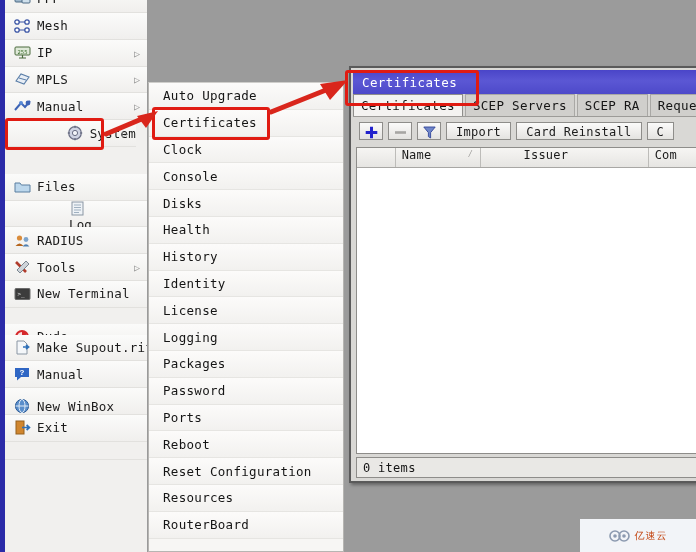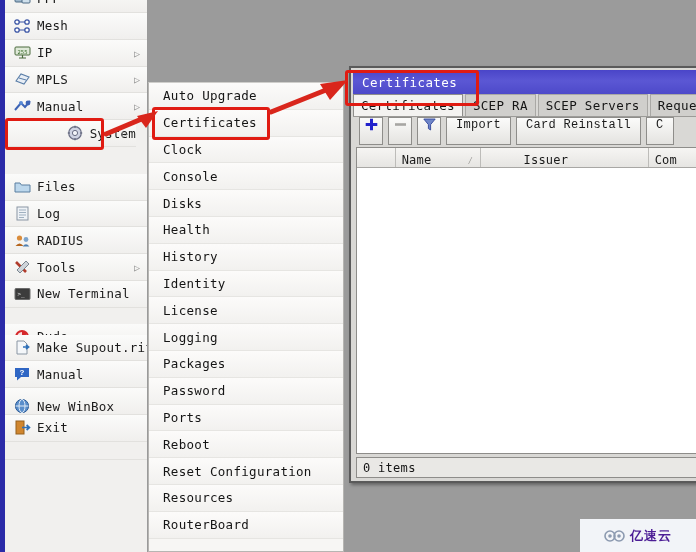--- a/index.html
+++ b/index.html
@@ -93,42 +93,42 @@
     margin-right:2px;line-height:15px;
   }
   .tab.active{background:#f4f3f1;border-color:#8f8e8b;}
 
   #toolbar{
     position:absolute;left:5px;top:49px;right:0;height:28px;
     display:flex;align-items:center;gap:5px;
     background:#d9d8d5;padding-left:3px;
   }
   .tbtn{
-    height:28px;min-width:22px;
+    height:18px;min-width:22px;
     background:linear-gradient(to bottom,#fbfbfa,#e4e3e0);
     border:1px solid #8e8d8a;
-    display:flex;align-items:flex-start;justify-content:center;
+    display:flex;align-items:flex-end;justify-content:center;
     font-size:12px;color:#1b1b1b;padding:0 9px;white-space:nowrap;
-    letter-spacing:.3px;box-sizing:border-box;font-family:Liberation Mono, monospace;
+    letter-spacing:.3px;box-sizing:border-box;
   }
   .tbtn.icon{padding:0;width:24px;}
   .tbtn.dim{color:#9b9a97;}
 
   #table{
     position:absolute;left:5px;top:79px;right:0;bottom:27px;
     background:#ffffff;border:1px solid #8e8d8a;border-right:none;
     box-sizing:border-box;overflow:hidden;
   }
   #thead{
     display:flex;height:19px;align-items:stretch;
     background:linear-gradient(to bottom,#f6f5f3,#e6e5e2);
     border-bottom:1px solid #a8a7a4;
   }
   #thead .th{
-    font-size:12px;color:#1b1b1b;display:flex;align-items:flex-end;
+    font-size:12px;color:#1b1b1b;display:flex;align-items:flex-start;
     padding-left:6px;border-right:1px solid #bdbcb9;box-sizing:border-box;
     white-space:nowrap;position:relative;letter-spacing:.2px;
   }
   #thead .th .sortmark{
     position:absolute;right:6px;color:#8d8c89;font-size:10px;
   }
   #tbody{background:#ffffff;height:100%;}
 
   #statusbar{
     position:absolute;left:5px;right:0;bottom:3px;height:21px;
@@ -146,21 +146,21 @@
   .arrow{position:absolute;pointer-events:none;}
 
   
   #watermark{
     position:absolute;right:0;bottom:0;width:116px;height:33px;
     background:#f2f4f8;display:flex;align-items:center;justify-content:center;
     gap:4px;
   }
   #watermark .wmtxt{
     font-family:"DejaVu Sans","Liberation Sans",sans-serif;
-    font-size:13px;color:#4c1d95;letter-spacing:1px;font-weight:bold;
+    font-size:10px;color:#c2410c;letter-spacing:1px;font-weight:normal;
   }
 </style>
 </head>
 <body>
 
 <div id="sidebar">
   <div id="sidebar-accent"></div>
 
   <div class="menu-row" style="position:absolute;left:5px;right:0;top:-14px;width:143px;">
     <span class="ico">
@@ -241,21 +241,21 @@
 
   <div class="menu-row" style="position:absolute;left:5px;right:0;top:173.8px;width:143px;">
     <span class="ico">
       <svg width="17" height="14" viewBox="0 0 17 14">
           <path d="M1 3 L6 3 L7.4 5 L16 5 L16 12 L1 12 Z" fill="#bcd7ec" stroke="#5a7fa0"></path>
         </svg>
     </span>
     <span class="lbl">Files</span>
   </div>
 
-  <div class="menu-row" style="position:absolute;left:5px;right:0;top:200.6px;width:143px;">
+  <div class="menu-row" style="position:absolute;left:5px;right:0;top:200.6px;width:143px;flex-direction:column;">
     <span class="ico">
       <svg width="17" height="15" viewBox="0 0 17 15">
           <rect x="3" y="1" width="11" height="13" fill="#eef2f6" stroke="#8a96a3"></rect>
           <g stroke="#9fb0c0">
             <line x1="5" y1="4" x2="12" y2="4"></line>
             <line x1="5" y1="6.5" x2="12" y2="6.5"></line>
             <line x1="5" y1="9" x2="12" y2="9"></line>
             <line x1="5" y1="11.5" x2="10" y2="11.5"></line>
           </g>
         </svg>
@@ -406,22 +406,22 @@
 </div>
 
 <div id="certwin">
 
   <div id="titlebar">
     <span class="ttl">Certificates</span>
   </div>
 
   <div id="tabbar">
     <div class="tab active"><span>Certificates</span></div>
+    <div class="tab"><span>SCEP Servers</span></div>
     <div class="tab"><span>SCEP RA</span></div>
-    <div class="tab"><span>SCEP Servers</span></div>
     <div class="tab"><span>Requests</span></div>
   </div>
 
   <div id="toolbar">
     <div class="tbtn icon">
       <svg width="13" height="13" viewBox="0 0 13 13">
           <path d="M5 0.7 h3 v4.3 h4.3 v3 H8 v4.3 H5 V8 H0.7 V5 H5 Z" fill="#2222cc"></path>
         </svg>
     </div>
     <div class="tbtn icon dim">

